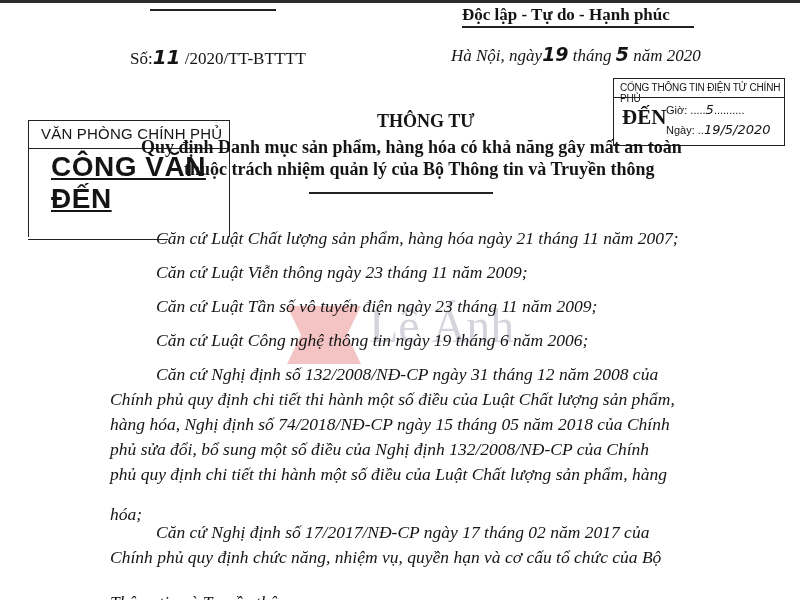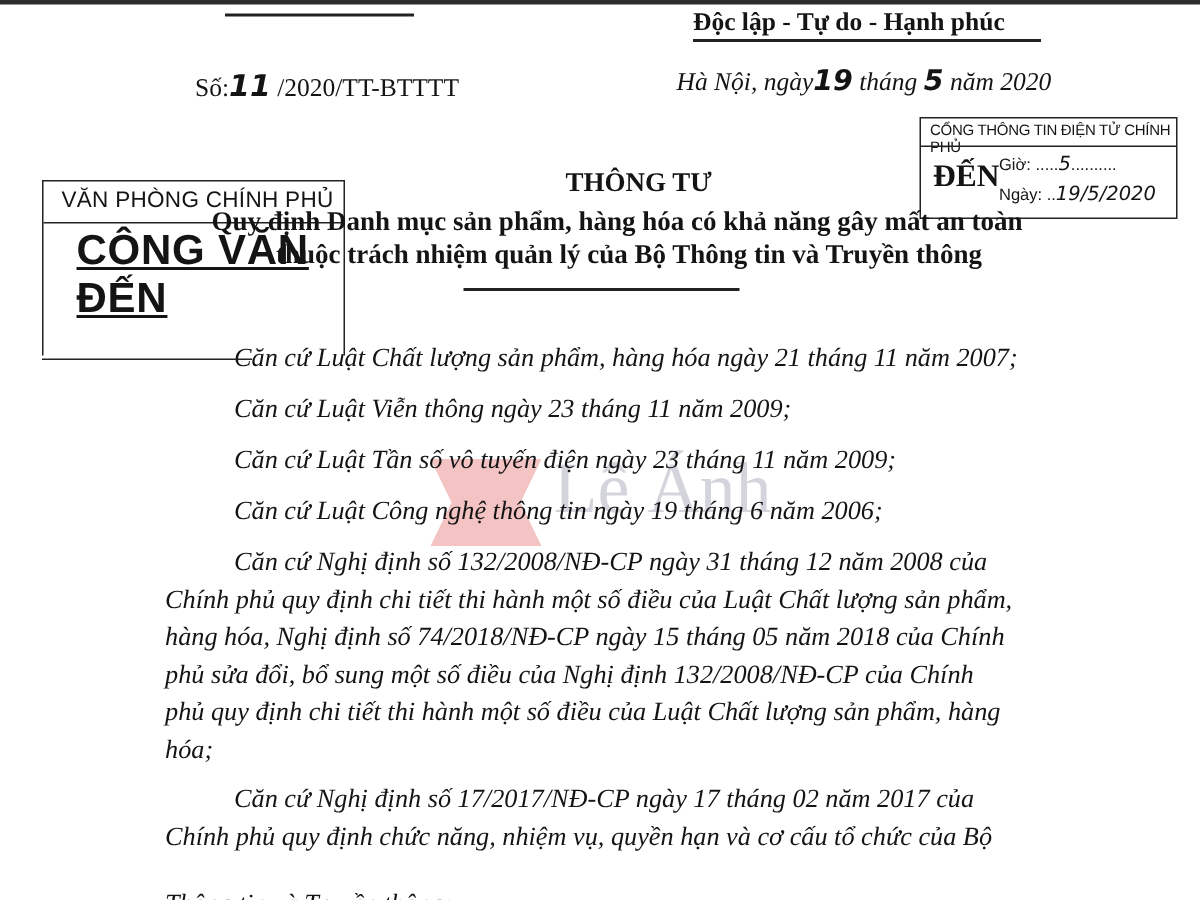--- a/index.html
+++ b/index.html
@@ -106,17 +106,17 @@
 <div class="rule" style="left:28px; top:239px; width:140px; height:1px;"></div>
 <div class="para" style="left:156px; top:262px;">Căn cứ Luật Viễn thông ngày 23 tháng 11 năm 2009;</div>
 <div class="para" style="left:156px; top:296px;">Căn cứ Luật Tần số vô tuyến điện ngày 23 tháng 11 năm 2009;</div>
 <div class="para" style="left:156px; top:330px;">Căn cứ Luật Công nghệ thông tin ngày 19 tháng 6 năm 2006;</div>
 
 <div class="para" style="left:156px; top:364px;">Căn cứ Nghị định số 132/2008/NĐ-CP ngày 31 tháng 12 năm 2008 của</div>
 <div class="para" style="left:110px; top:389px;">Chính phủ quy định chi tiết thi hành một số điều của Luật Chất lượng sản phẩm,</div>
 <div class="para" style="left:110px; top:414px;">hàng hóa, Nghị định số 74/2018/NĐ-CP ngày 15 tháng 05 năm 2018 của Chính</div>
 <div class="para" style="left:110px; top:439px;">phủ sửa đổi, bổ sung một số điều của Nghị định 132/2008/NĐ-CP của Chính</div>
 <div class="para" style="left:110px; top:464px;">phủ quy định chi tiết thi hành một số điều của Luật Chất lượng sản phẩm, hàng</div>
-<div class="para" style="left:110px; top:489px;">hóa;</div>
+<div class="para" style="left:110px; top:504px;">hóa;</div>
 
 <div class="para" style="left:156px; top:522px;">Căn cứ Nghị định số 17/2017/NĐ-CP ngày 17 tháng 02 năm 2017 của</div>
 <div class="para" style="left:110px; top:547px;">Chính phủ quy định chức năng, nhiệm vụ, quyền hạn và cơ cấu tổ chức của Bộ</div>
 <div class="para" style="left:110px; top:572px;margin-top:20px;">Thông tin và Truyền thông;</div>
 
 </body></html>

